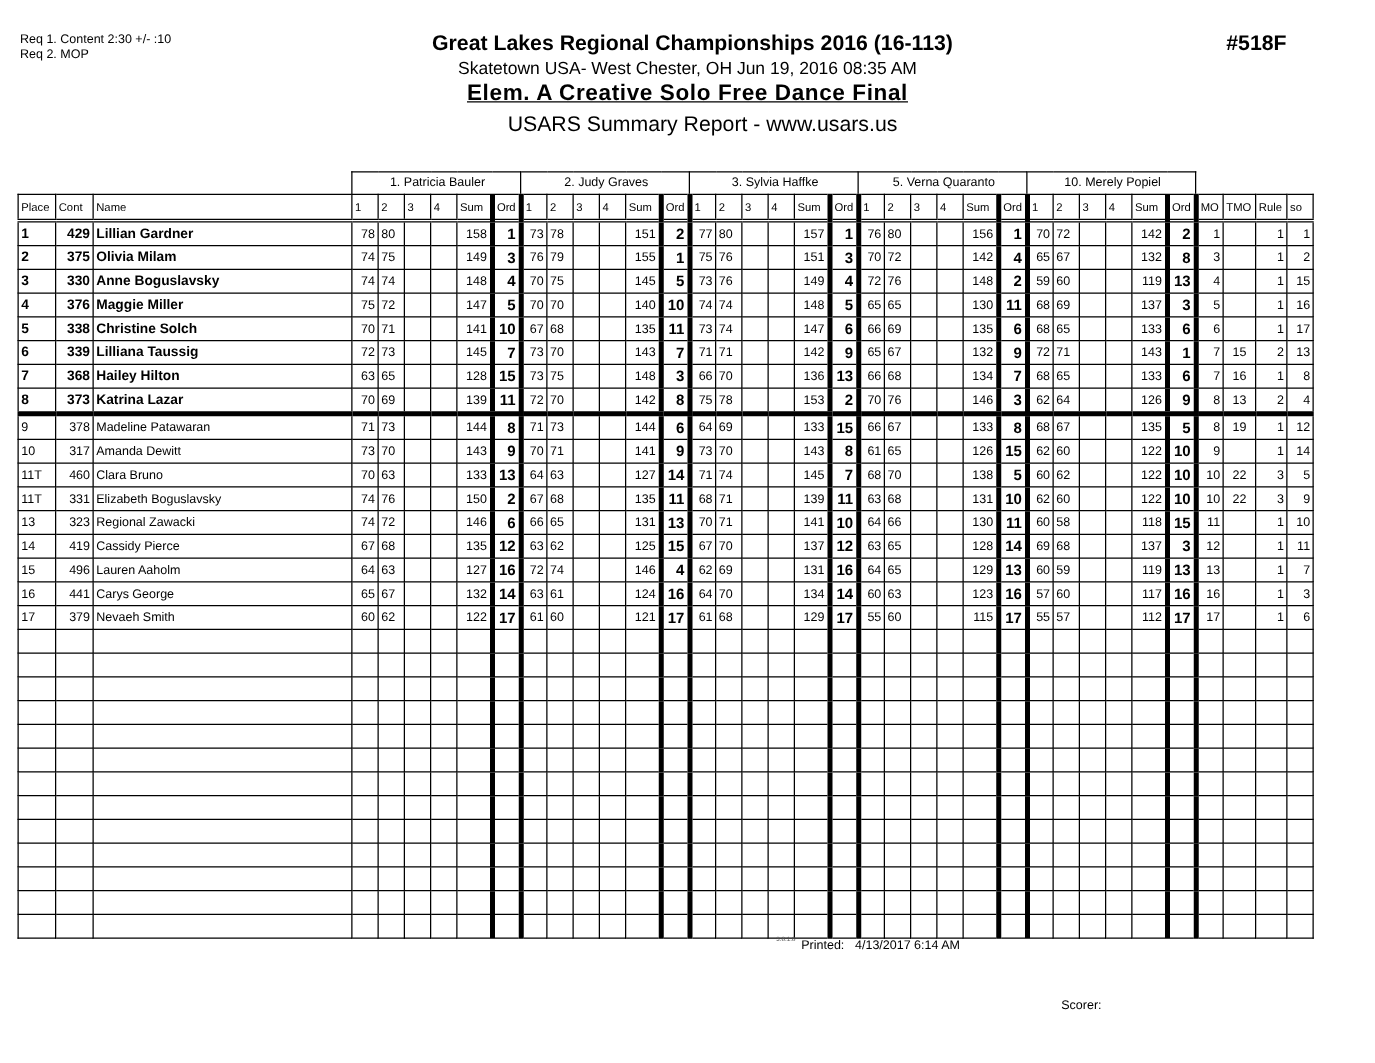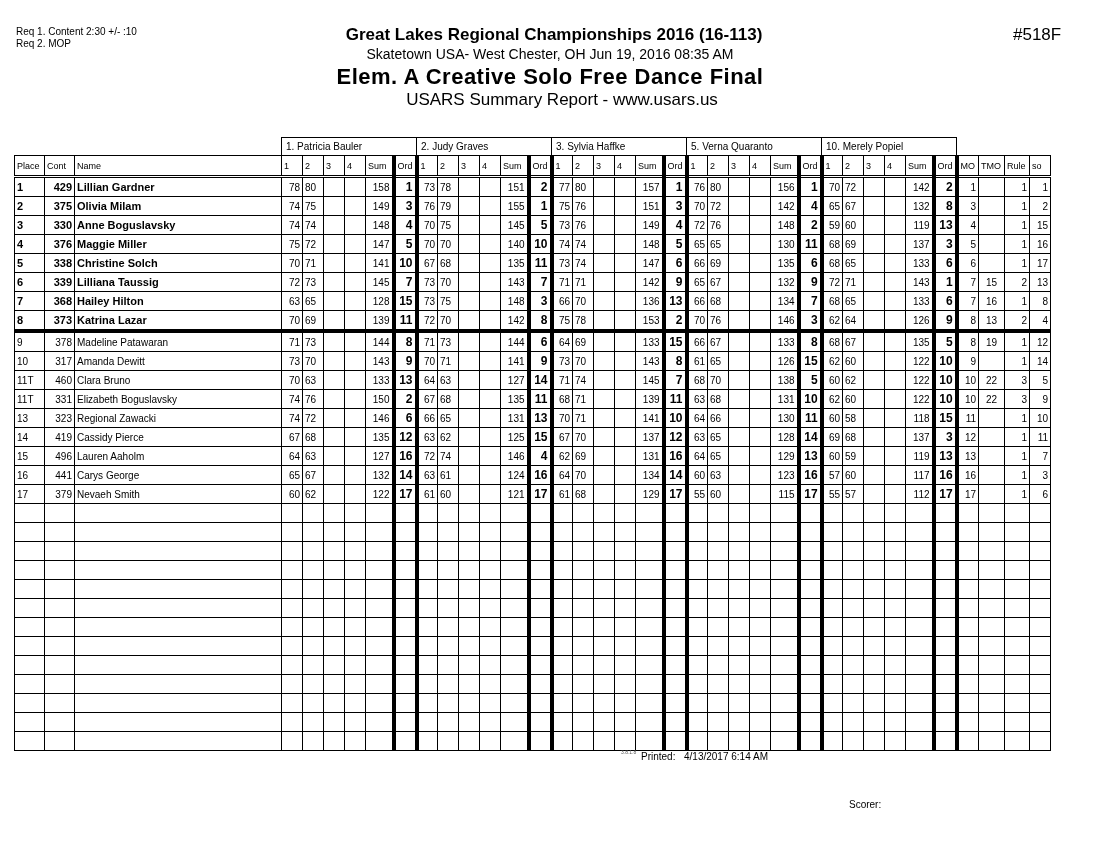--- a/index.html
+++ b/index.html
@@ -1,26 +1,26 @@
 <!DOCTYPE html>
 <html><head>
 <meta charset="utf-8">
 <style>
   html, body { margin:0; padding:0; background:#ffffff; }
   body { width:1100px; height:850px; position:relative; overflow:hidden; font-family:"Liberation Sans", sans-serif; color:#000; }
   .req { position:absolute; left:16px; top:26px; font-size:10px; line-height:12px; }
   .hdr { position:absolute; left:0; width:1100px; text-align:center; }
   .title { top:25px; font-size:17px; font-weight:bold; left:0; padding-left:4px; }
   .subtitle { top:46px; font-size:14px; }
-  .event { top:64px; font-size:22px; font-weight:bold; letter-spacing:0.5px; }
+  .event { top:64px; font-size:18px; font-weight:bold; letter-spacing:0.5px;text-decoration:underline; }
   .report { top:90px; font-size:17px;padding-left:12px; }
-  .num { position:absolute; left:1013px; top:25px; font-size:17px; font-weight:normal; }
+  .num { position:absolute; left:981px; top:25px; font-size:17px; font-weight:bold; }
   table.grid { position:absolute; left:14px; top:137px; border-collapse:collapse; table-layout:fixed; font-size:10px; }
   table.grid td { border:1px solid #000; height:18px; padding:0 2px; white-space:nowrap; overflow:hidden; }
-  table.grid tr.jrow td { height:17px; font-size:10px; }
+  table.grid tr.jrow td { height:17px; font-size:10px;text-align:center; }
   table.grid tr.jrow td.blank { border:none; }
   table.grid tr.colh td { height:19px; font-size:9px; border-bottom:3px double #000; }
   .r { text-align:right; }
   .c { text-align:center; }
   td.ord { border-left:4px solid #000 !important; text-align:right; font-weight:bold; font-size:12px; }
   td.ordh { border-left:4px solid #000 !important; }
   td.judge-end { border-right:4px solid #000 !important; }
   tr.top td.pl, tr.top td.ct, tr.top td.nm { font-weight:bold; font-size:11px; }
   tr.cut td { border-bottom:4px solid #000; }
   .footer { position:absolute; top:751px; font-size:10px; }

